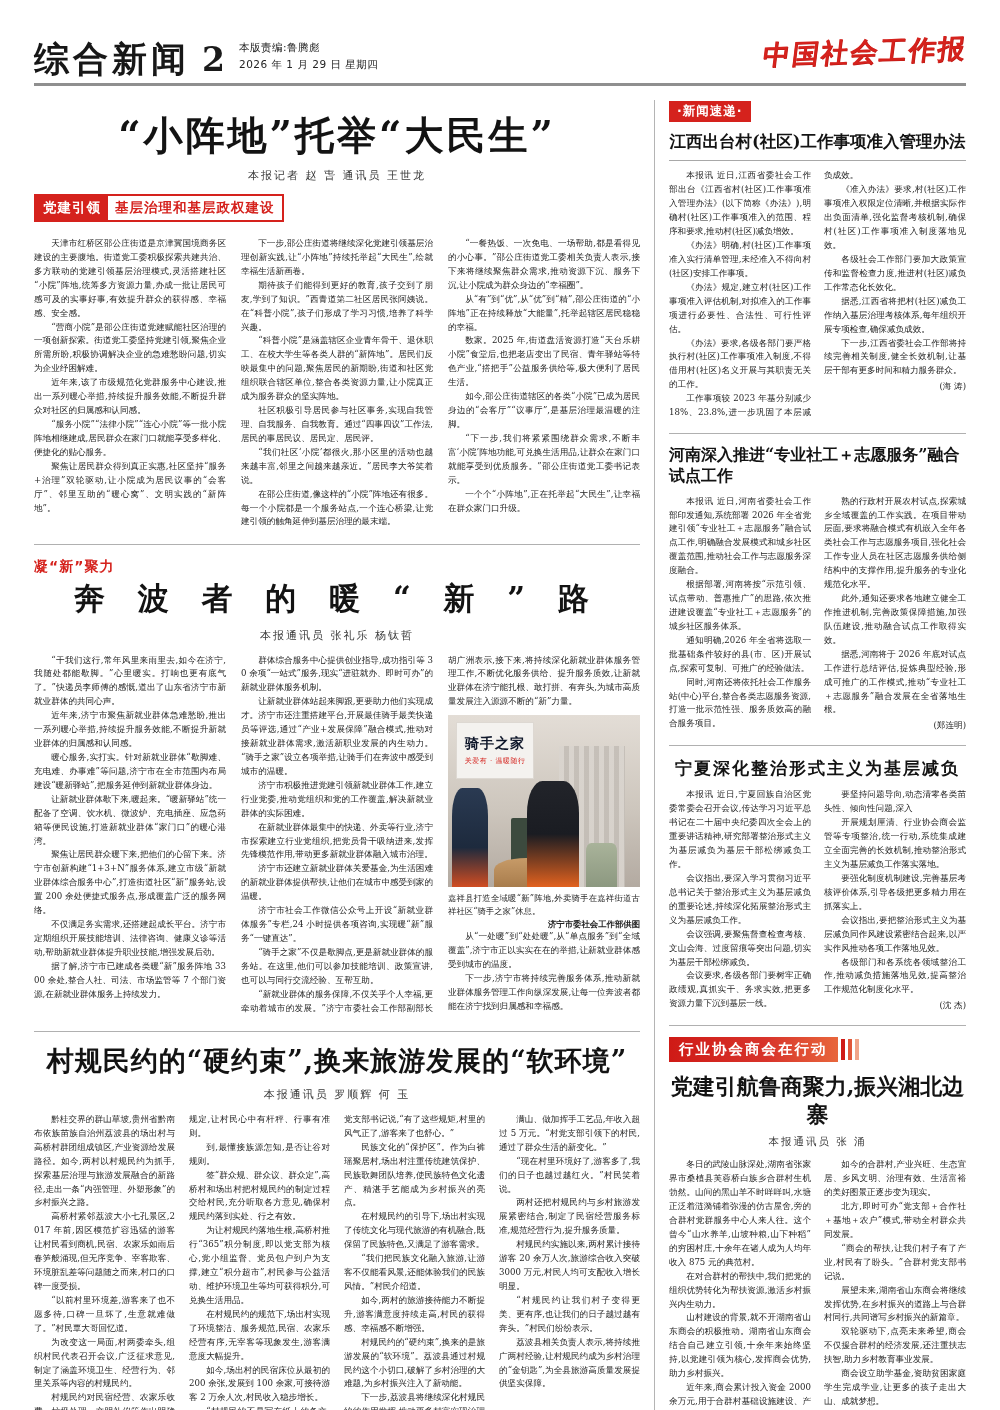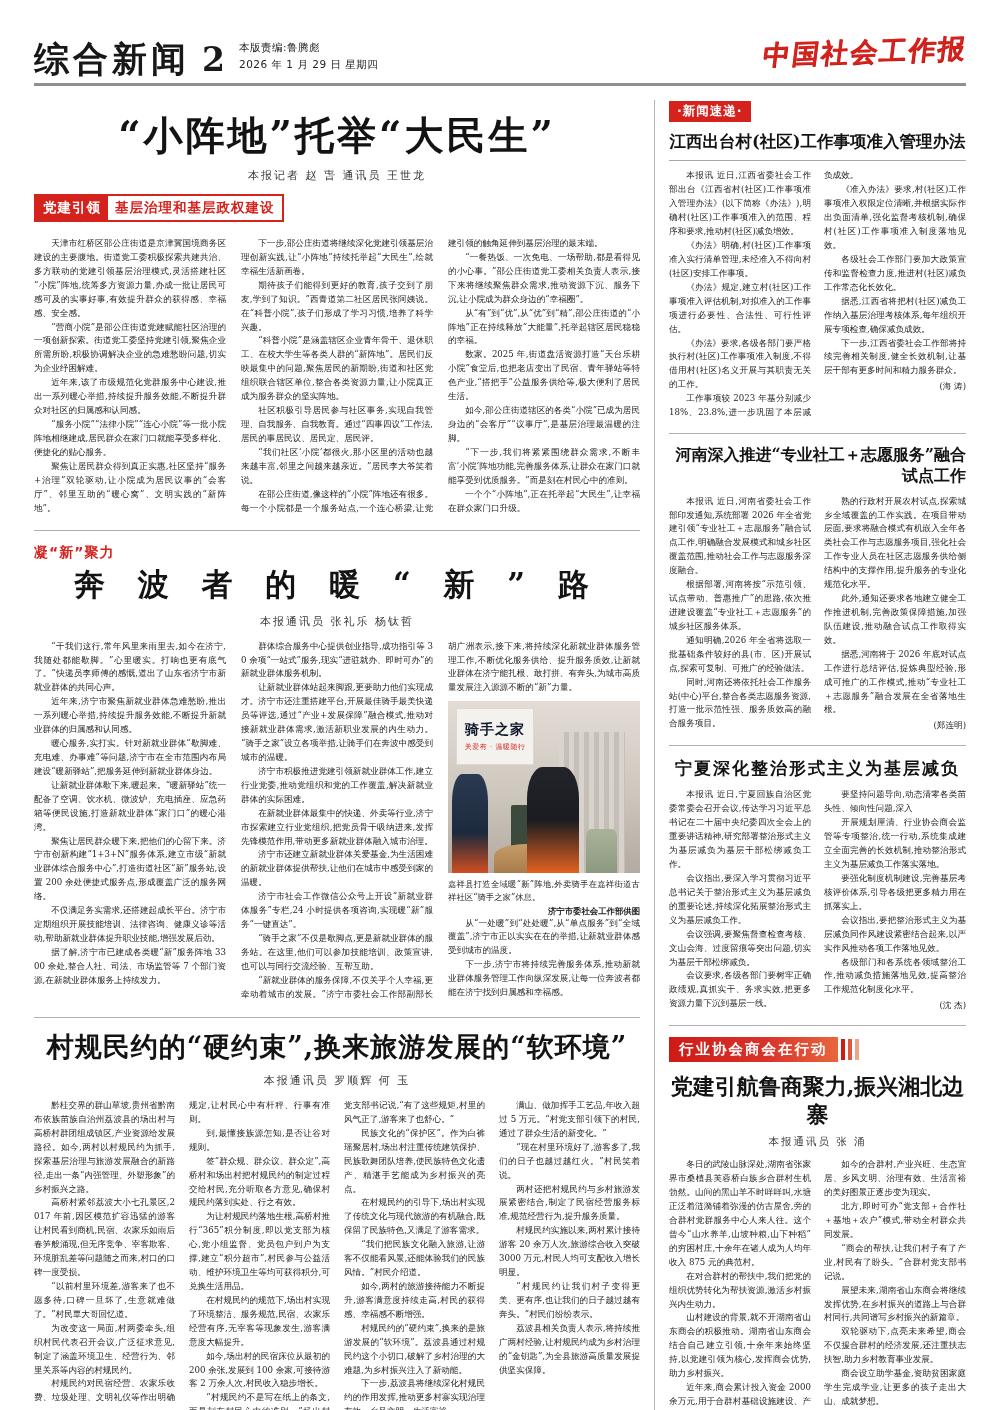--- a/index.html
+++ b/index.html
@@ -58,21 +58,21 @@
   .byline{text-align:center;font-size:11px;margin-top:10px;margin-bottom:11px;color:#3a3a3a;letter-spacing:2px;}
 
   
   .r-head-1{
     font-family:"DejaVu Serif","Liberation Serif",serif;
     font-size:16.5px;font-weight:700;text-align:center;line-height:1.3;
     letter-spacing:0px;margin:9px 0 8px 0;color:#131313;
   }
   .r-head-2{
     font-family:"DejaVu Serif","Liberation Serif",serif;
-    font-size:16px;font-weight:700;text-align:right;line-height:1.3;
+    font-size:16px;font-weight:700;text-align:left;line-height:1.3;
     margin:0 0 8px 0;color:#131313;
   }
   .r-head-3{
     font-family:"DejaVu Serif","Liberation Serif",serif;
     font-size:17px;font-weight:700;text-align:center;line-height:1.3;
     letter-spacing:2px;margin:11px 0 9px 0;color:#131313;
   }
   .r-head-big{
     font-family:"DejaVu Serif","Liberation Serif",serif;
     font-size:22px;font-weight:700;text-align:center;line-height:1.25;
@@ -179,21 +179,21 @@
           <p>下一步,邵公庄街道将继续深化党建引领基层治理创新实践,让“小阵地”持续托举起“大民生”,绘就幸福生活新画卷。</p>
           <p>期待孩子们能得到更好的教育,孩子交到了朋友,学到了知识。”西青道第二社区居民张阿姨说。在“科普小院”,孩子们形成了学习习惯,培养了科学兴趣。</p>
           <p>“科普小院”是涵盖辖区企业青年骨干、退休职工、在校大学生等各类人群的“新阵地”。居民们反映最集中的问题,聚焦居民的新期盼,街道和社区党组织联合辖区单位,整合各类资源力量,让小院真正成为服务群众的坚实阵地。</p>
           <p>社区积极引导居民参与社区事务,实现自我管理、自我服务、自我教育。通过“四事四议”工作法,居民的事居民议、居民定、居民评。</p>
           <p>“我们社区‘小院’都很火,那小区里的活动也越来越丰富,邻里之间越来越亲近。”居民李大爷笑着说。</p>
           <p>在邵公庄街道,像这样的“小院”阵地还有很多。每一个小院都是一个服务站点,一个连心桥梁,让党建引领的触角延伸到基层治理的最末端。</p>
           <p>“一餐热饭、一次免电、一场帮助,都是看得见的小心事。”邵公庄街道党工委相关负责人表示,接下来将继续聚焦群众需求,推动资源下沉、服务下沉,让小院成为群众身边的“幸福圈”。</p>
           <p>从“有”到“优”,从“优”到“精”,邵公庄街道的“小阵地”正在持续释放“大能量”,托举起辖区居民稳稳的幸福。</p>
           <p>数家。2025 年,街道盘活资源打造“天台乐耕小院”食堂后,也把老店变出了民宿、青年驿站等特色产业,“搭把手”公益服务供给等,极大便利了居民生活。</p>
           <p>如今,邵公庄街道辖区的各类“小院”已成为居民身边的“会客厅”“议事厅”,是基层治理最温暖的注脚。</p>
-          <p>“下一步,我们将紧紧围绕群众需求,不断丰富‘小院’阵地功能,完善服务体系,让群众在家门口就能享受到优质服务。”而是刻在村民心中的准则。</p>
+          <p>“下一步,我们将紧紧围绕群众需求,不断丰富‘小院’阵地功能,可兑换生活用品,让群众在家门口就能享受到优质服务。”邵公庄街道党工委书记表示。</p>
           <p>一个个“小阵地”,正在托举起“大民生”,让幸福在群众家门口升级。</p>
         </div>
       </div>
 
       <div class="hr-sec"></div>
 
       <div>
         <div class="kicker-plain">凝“新”聚力</div>
         <h2 class="headline-lg">奔 波 者 的 暖 “ 新 ” 路</h2>
         <div class="byline">本报通讯员 张礼乐 杨钛哲</div>

